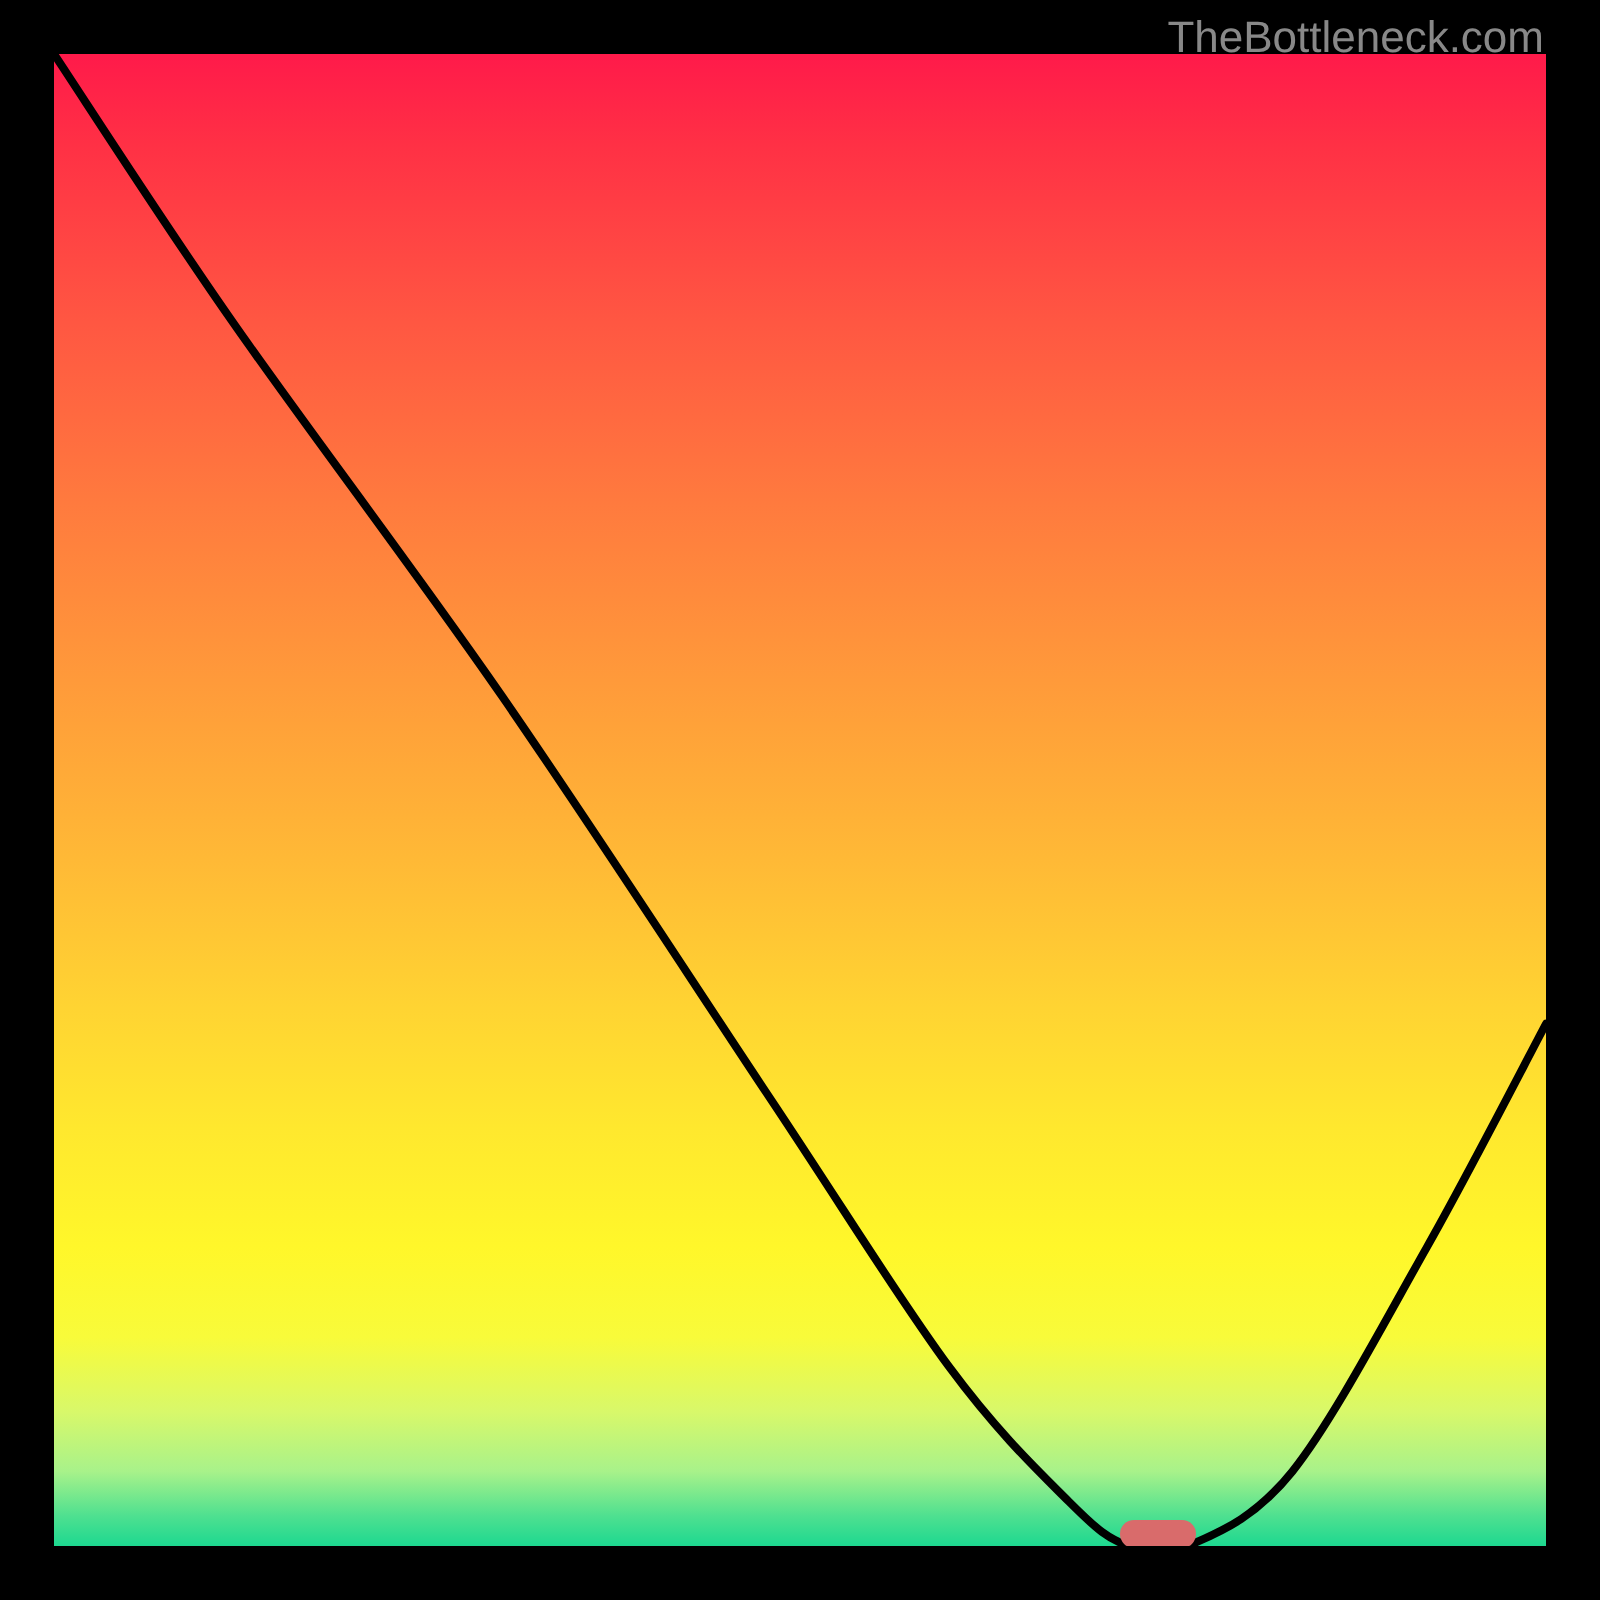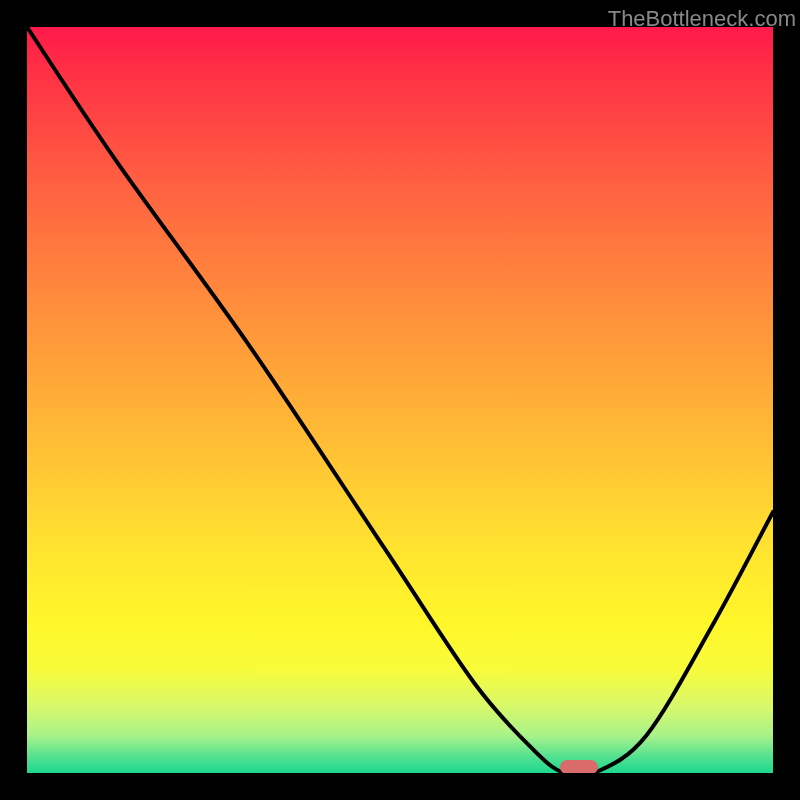--- a/index.html
+++ b/index.html
@@ -7,21 +7,21 @@
     padding: 0;
     width: 800px;
     height: 800px;
     background: #000;
     position: relative;
     font-family: Arial, sans-serif;
   }
   .watermark {
     position: absolute;
     top: 6px;
-    right: 4px;
+    right: 28px;
     color: #888;
     font-size: 22px;
     z-index: 10;
     font-weight: 400;
   }
   .plot-area {
     position: absolute;
     left: 27px;
     top: 27px;
     width: 746px;

